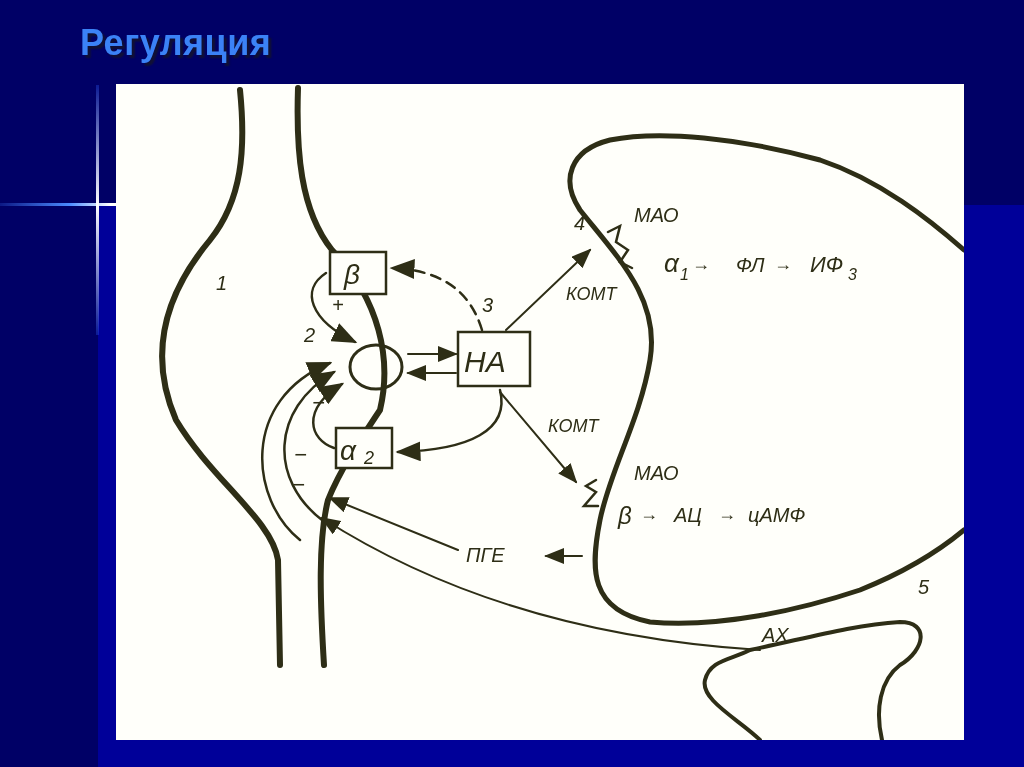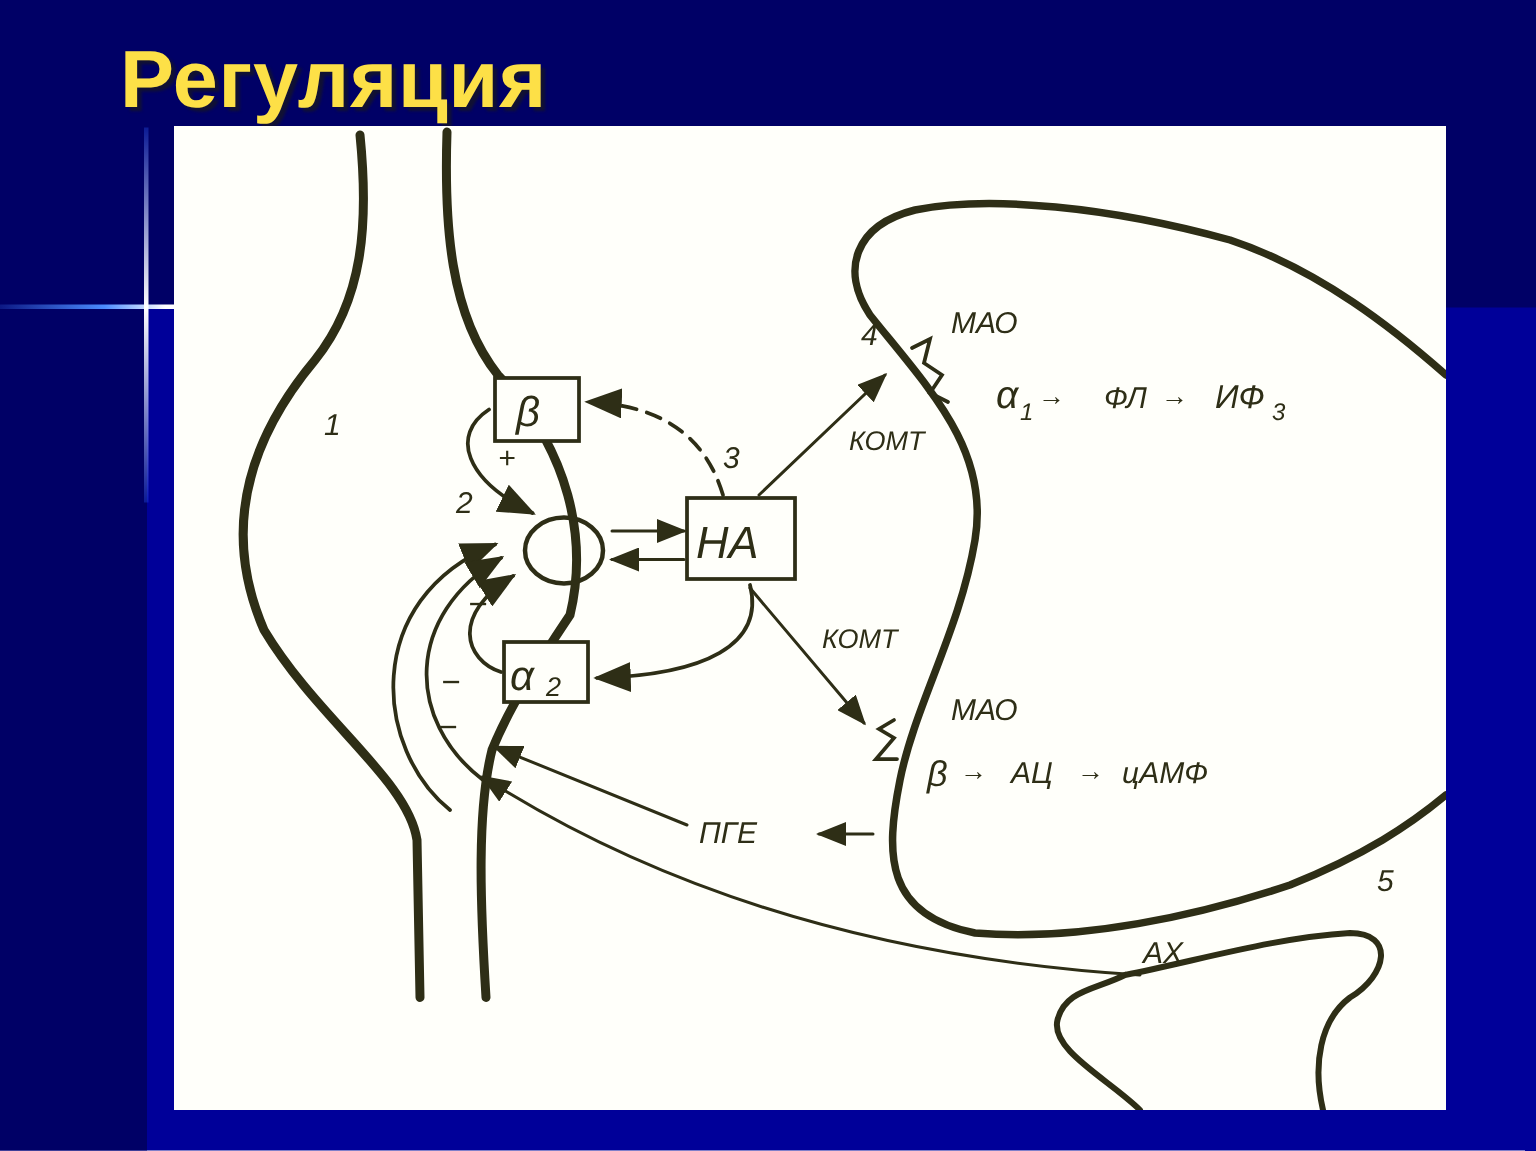--- a/index.html
+++ b/index.html
@@ -19,21 +19,21 @@
   .glow-h {
     position:absolute; left:0; top:203px; width:116px; height:3px;
     background:linear-gradient(to right, rgba(60,120,255,0.2), #4b8bff 60%, #ffffff 95%);
   }
   .glow-v {
     position:absolute; left:96px; top:85px; width:3px; height:250px;
     background:linear-gradient(to bottom, rgba(40,90,255,0.3), #ffffff 48%, rgba(40,90,255,0.3));
   }
   .title {
     position:absolute; left:80px; top:22px; margin:0;
-    font-size:54px; font-weight:bold; color:#fde047;
+    font-size:36px; font-weight:bold; color:#3b82f6;
     text-shadow:3px 3px 2px #111133;
     letter-spacing:0.5px;
   }
   .figure {
     position:absolute; left:116px; top:84px; width:848px; height:656px;
     background:#fffffa;
   }
   svg text {
     font-family:"Liberation Sans", sans-serif; font-style:italic;
     fill:#2e2e16;

